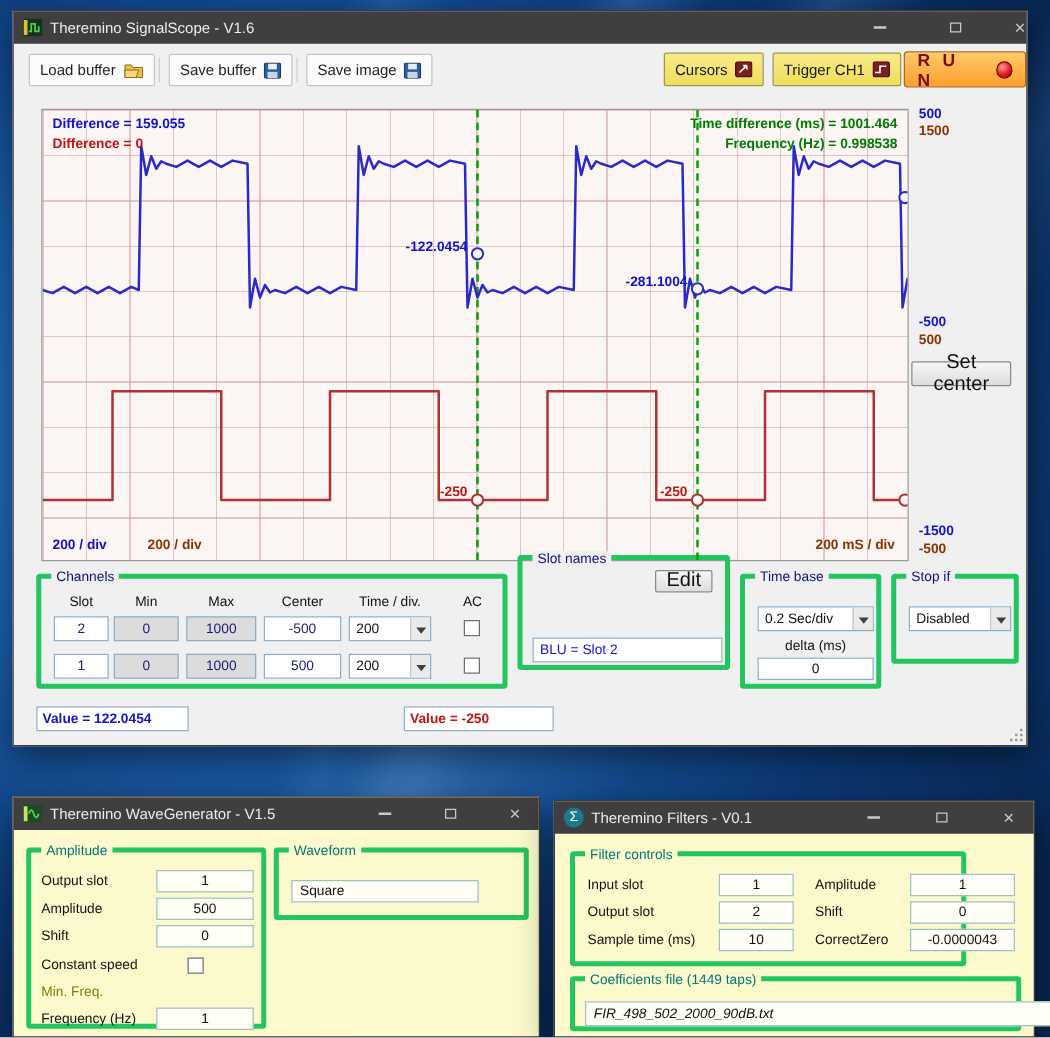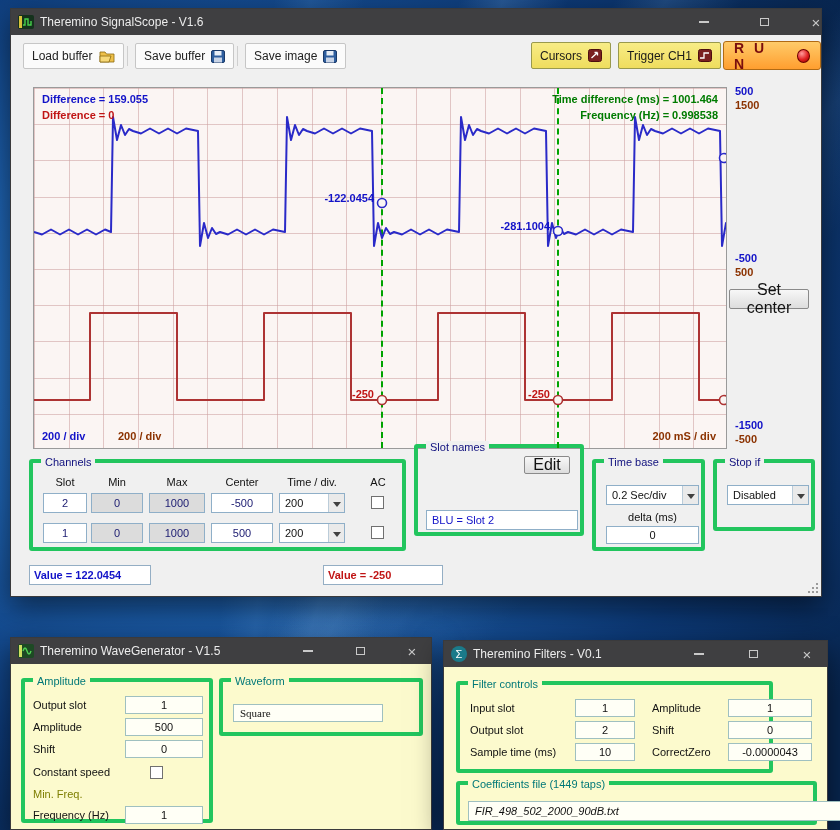--- a/index.html
+++ b/index.html
@@ -280,21 +280,21 @@
       <input class="ytb" style="left: 100px; top: 58px; width: 78px;" value="0">
       <span class="ylbl" style="left:8px;top:84px">Constant speed</span>
       <span class="cb" style="left:125px;top:84px"></span>
       <span class="ylbl olive" style="left:8px;top:106px">Min. Freq.</span>
       <span class="ylbl" style="left:8px;top:127px">Frequency (Hz)</span>
       <input class="ytb" style="left: 100px; top: 124px; width: 78px;" value="1">
     </div>
 
     <div class="gb gb-yel" style="left:208px;top:40px;width:204px;height:58px">
       <span class="gbt">Waveform</span>
-      <input class="ytb left" style="left: 10px; top: 22px; width: 150px; font-family: Liberation Serif, serif;" value="Square">
+      <input class="ytb left" style="left: 10px; top: 22px; width: 150px;" value="Square">
     </div>
 
   </div>
 
   <div class="win winyel" style="left:443px;top:618px;width:385px;height:190px">
     <div class="titlebar">
       <span class="sigma-icon">Σ</span>
       <span class="ttl">Theremino Filters - V0.1</span>
       <span class="winbtn" style="left:240px;width:30px">
           <span class="g-min"></span>

